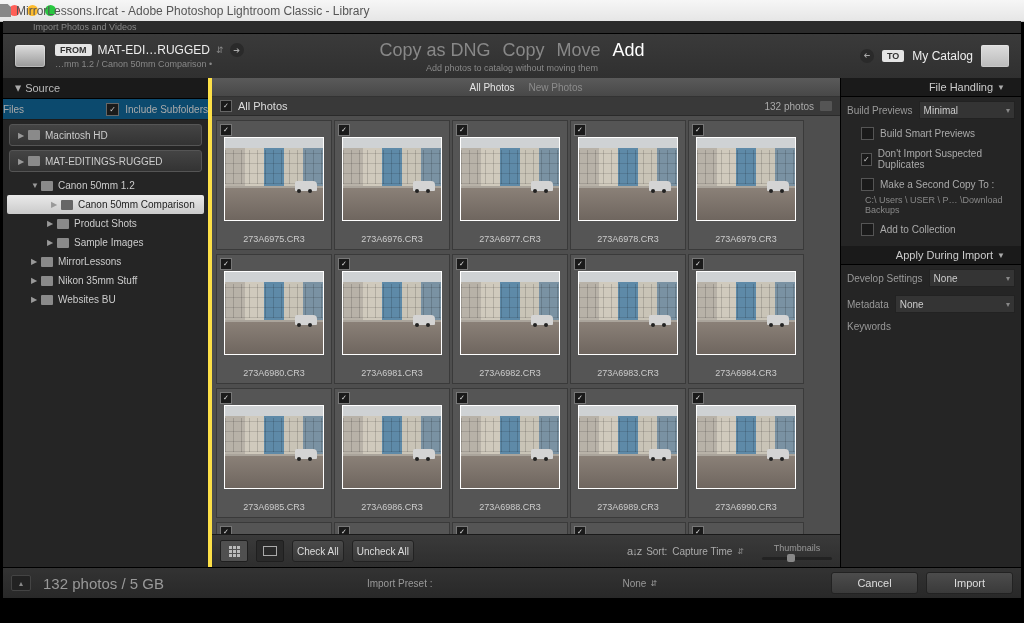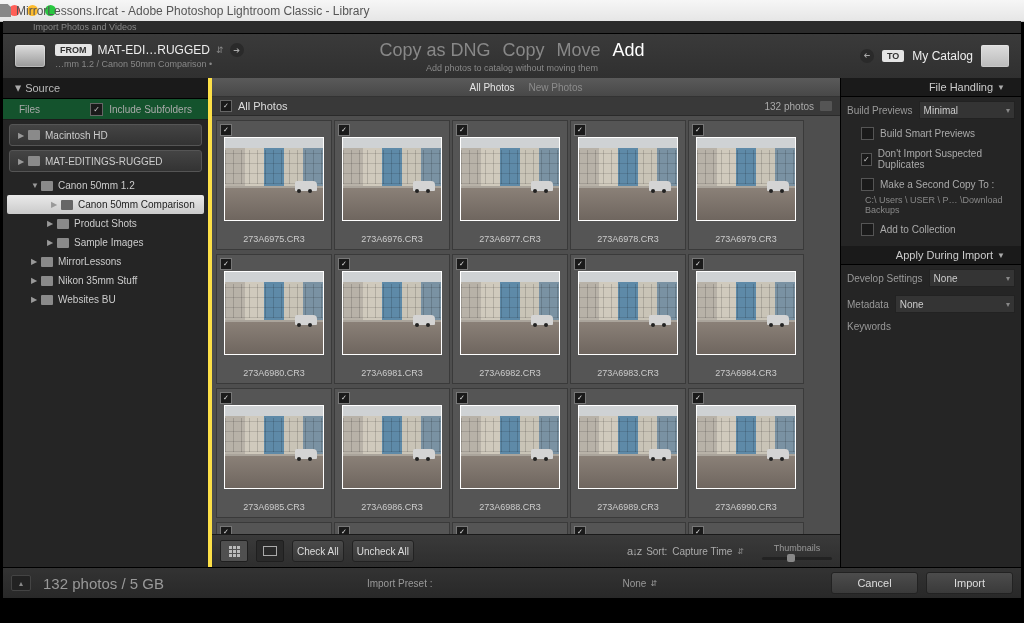--- a/index.html
+++ b/index.html
@@ -27,21 +27,21 @@
   .ops-sub{font-size:9px;color:#888;margin-top:2px}
   .to-block{margin-left:auto;display:flex;align-items:center;gap:8px}
   .catalog-icon{width:28px;height:22px;background:linear-gradient(#ddd,#bbb);border-radius:2px;box-shadow:inset 0 0 0 1px rgba(255,255,255,.2)}
 
   .main{flex:1;display:flex;min-height:0}
   .panel-left{width:205px;background:#252525;border-right:4px solid #fde047;display:flex;flex-direction:column}
   .panel-right{width:180px;background:#252525;border-left:1px solid #000;display:flex;flex-direction:column}
   .panel-hdr{height:20px;background:#1a1a1a;display:flex;align-items:center;padding:0 8px;color:#bbb;border-bottom:1px solid #000}
   .tri{font-size:8px;margin:0 4px;color:#aaa}
   .tri.down{transform:rotate(90deg);display:inline-block}
-  .sub-row{height:20px;display:flex;align-items:center;padding:0 16px;color:#aaa;font-size:10px;border-bottom:1px solid #1c1c1c;background:#14532d}
+  .sub-row{height:20px;display:flex;align-items:center;padding:0 0;color:#aaa;font-size:10px;border-bottom:1px solid #1c1c1c;background:#0c4a6e}
   .chk{width:11px;height:11px;border:1px solid #666;background:#1a1a1a;display:inline-flex;align-items:center;justify-content:center;margin-right:6px;font-size:8px}
   .chk.on::after{content:"✓";color:#ccc}
   .tree{flex:1;overflow:hidden}
   .tree-item{display:flex;align-items:center;height:19px;padding-left:8px;color:#ccc;font-size:10px;cursor:pointer}
   .tree-item .disc{font-size:8px;color:#999;width:10px}
   .tree-item .fold{width:12px;height:10px;background:#8a8a8a;border-radius:1px;margin-right:5px}
   .tree-item.dark{background:linear-gradient(#444,#333);border:1px solid #555;border-radius:3px;margin:4px 6px;height:20px}
   .tree-item.sel{background:linear-gradient(#eaeaea,#cacaca);color:#222;border-radius:2px;margin:0 4px}
   .tree-item.sel .fold{background:#666}
   .tree-item.sel::after{content:"";position:absolute}

